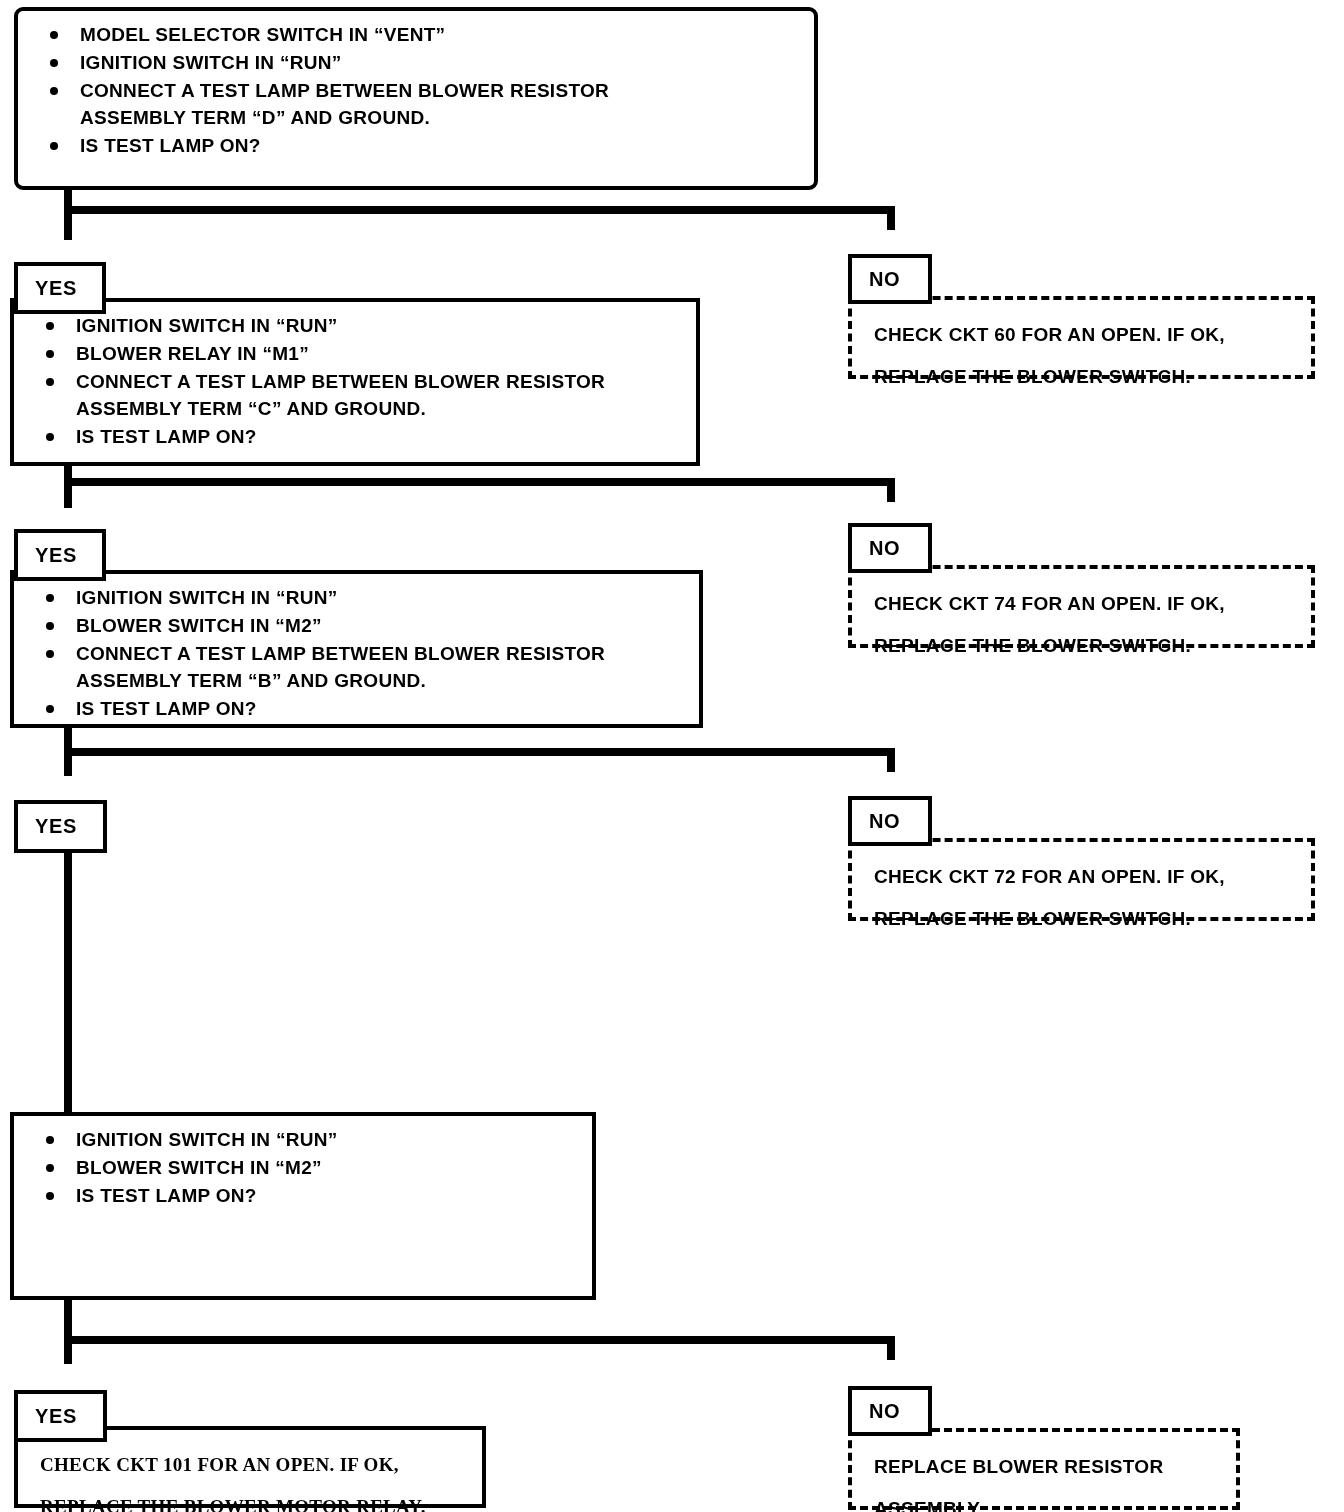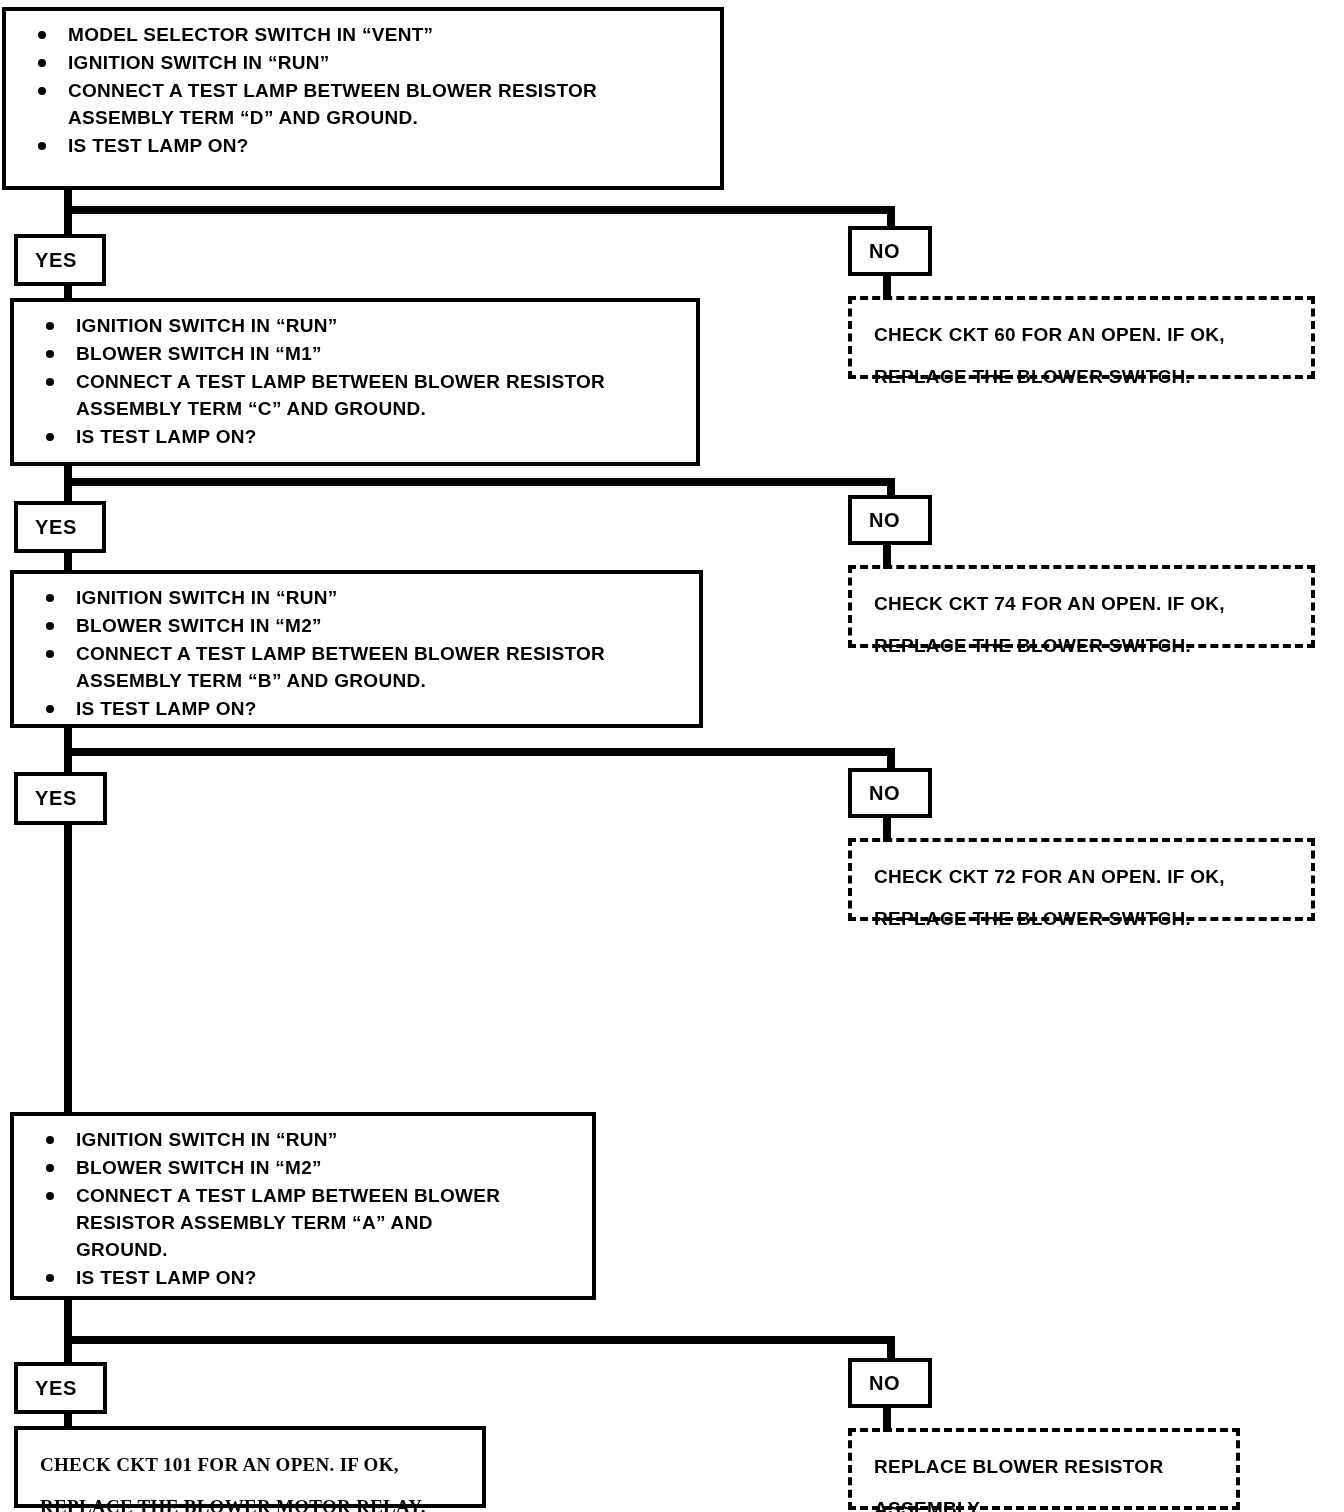--- a/index.html
+++ b/index.html
@@ -52,20 +52,21 @@
     border-radius: 50%;
   }
 
   
   .ynbox {
     border: 4px solid #000;
     background: #fff;
     display: flex;
     align-items: center;
     z-index: 5;
+    margin-top: 28px;
   }
   .ynbox span {
     font-size: 20px;
     font-weight: bold;
     letter-spacing: 0.6px;
     color: #000;
     padding-left: 17px;
   }
 
   
@@ -93,21 +94,21 @@
 
   
   .vline { position: absolute; background: #000; width: 8px; z-index: 1; }
   .hline { position: absolute; background: #000; height: 8px; z-index: 1; }
 </style>
 </head>
 <body>
 
 <div id="chart">
 
-  <div class="node qbox" style="left:2px; top:7px; width:722px; height:183px;">
+  <div class="node qbox" style="left:14px; top:7px; width:804px; height:183px;border-radius:9px;">
     <ul>
       <li><span class="bullet"></span><span>MODEL SELECTOR SWITCH IN “VENT”</span></li>
       <li><span class="bullet"></span><span>IGNITION SWITCH IN “RUN”</span></li>
       <li><span class="bullet"></span><span>CONNECT A TEST LAMP BETWEEN BLOWER RESISTOR
 ASSEMBLY TERM “D” AND GROUND.</span></li>
       <li><span class="bullet"></span><span>IS TEST LAMP ON?</span></li>
     </ul>
   </div>
 
   <div class="vline" style="left:64px; top:190px; height:24px;"></div>
@@ -126,21 +127,21 @@
   <div class="vline" style="left:883px; top:274px; height:26px;"></div>
 
   <div class="node rbox dashed" style="left:848px; top:296px; width:467px; height:83px;">
     <p>CHECK CKT 60 FOR AN OPEN.  IF OK,
 REPLACE THE BLOWER SWITCH.</p>
   </div>
 
   <div class="node qbox" style="left:10px; top:298px; width:690px; height:168px;">
     <ul>
       <li><span class="bullet"></span><span>IGNITION SWITCH IN “RUN”</span></li>
-      <li><span class="bullet"></span><span>BLOWER SWITCH IN “M1”</span></li>
+      <li><span class="bullet"></span><span>BLOWER RELAY IN “M1”</span></li>
       <li><span class="bullet"></span><span>CONNECT A TEST LAMP BETWEEN BLOWER RESISTOR
 ASSEMBLY TERM “C” AND GROUND.</span></li>
       <li><span class="bullet"></span><span>IS TEST LAMP ON?</span></li>
     </ul>
   </div>
 
   <div class="vline" style="left:64px; top:466px; height:20px;"></div>
   <div class="hline" style="left:64px; top:478px; width:831px;"></div>
   <div class="vline" style="left:887px; top:478px; height:24px;"></div>
   <div class="vline" style="left:64px; top:478px; height:30px;"></div>
@@ -187,23 +188,20 @@
 
   <div class="node rbox dashed" style="left:848px; top:838px; width:467px; height:83px;">
     <p>CHECK CKT 72 FOR AN OPEN.  IF OK,
 REPLACE THE BLOWER SWITCH.</p>
   </div>
 
   <div class="node qbox" style="left:10px; top:1112px; width:586px; height:188px;">
     <ul>
       <li><span class="bullet"></span><span>IGNITION SWITCH IN “RUN”</span></li>
       <li><span class="bullet"></span><span>BLOWER SWITCH IN “M2”</span></li>
-      <li><span class="bullet"></span><span>CONNECT A TEST LAMP BETWEEN BLOWER
-RESISTOR ASSEMBLY TERM “A” AND
-GROUND.</span></li>
       <li><span class="bullet"></span><span>IS TEST LAMP ON?</span></li>
     </ul>
   </div>
 
   <div class="vline" style="left:64px; top:1300px; height:26px;"></div>
   <div class="hline" style="left:64px; top:1336px; width:831px;"></div>
   <div class="vline" style="left:887px; top:1336px; height:24px;"></div>
   <div class="vline" style="left:64px; top:1320px; height:44px;"></div>
 
   <div class="node ynbox" style="left:14px; top:1362px; width:93px; height:52px;">

